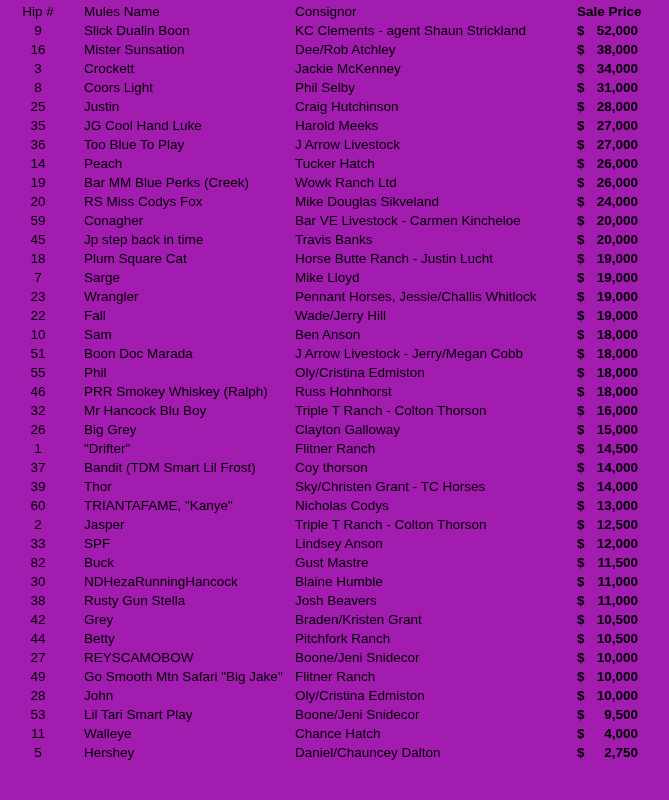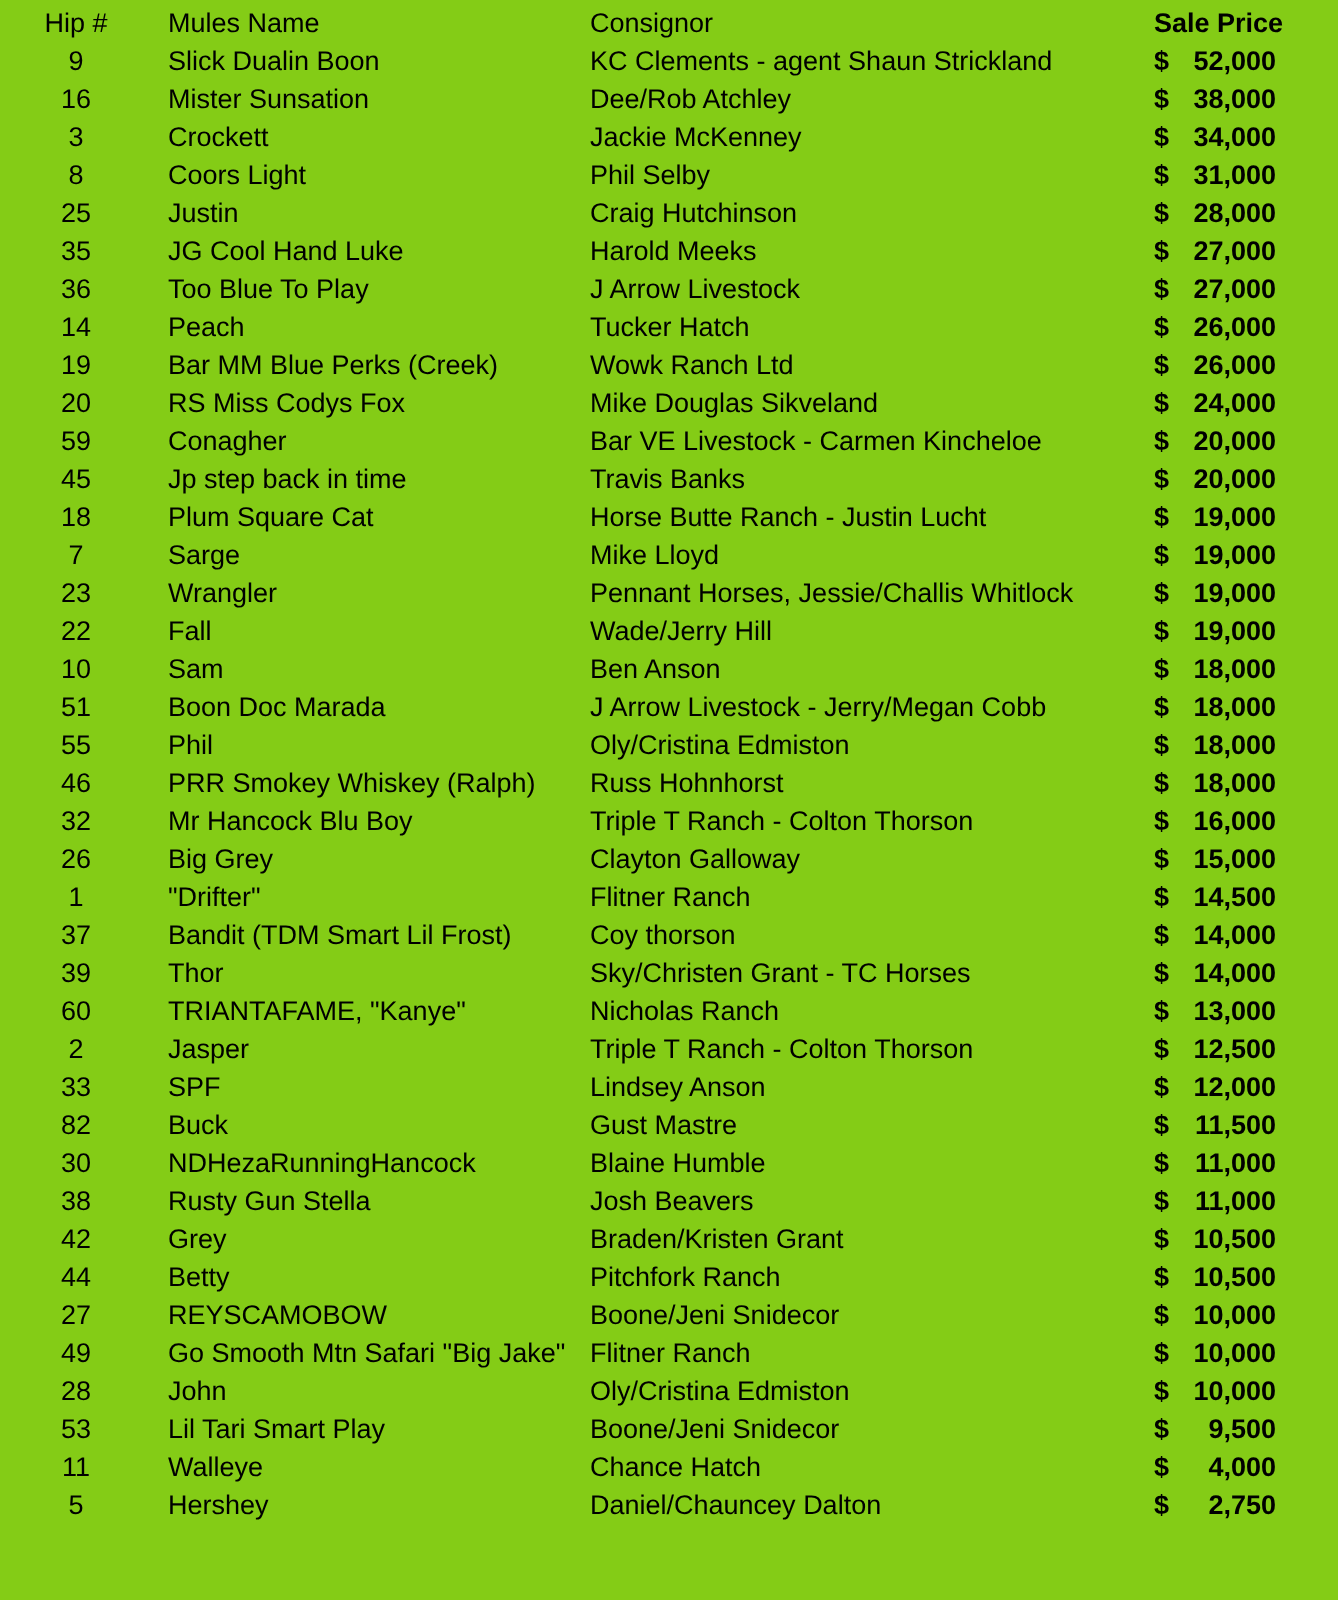--- a/index.html
+++ b/index.html
@@ -3,21 +3,21 @@
 <meta charset="utf-8">
 <style>
   html, body {
     margin: 0;
     padding: 0;
     background: #ffffff;
   }
   .page {
     width: 669px;
     height: 800px;
-    background: #84cc16;
+    background: #a21caf;
     color: #000000;
     font-family: "Liberation Sans", sans-serif;
     font-size: 13.5px;
     overflow: hidden;
     box-sizing: border-box;
     padding-top: 2px;
   }
   table.sale-table {
     width: 669px;
     border-collapse: collapse;
@@ -348,21 +348,21 @@
           <td class="col-price">
             <div class="price-wrap">
               <span>$</span>
               <span>14,000</span>
             </div>
           </td>
         </tr>
         <tr>
           <td class="col-hip">60</td>
           <td class="col-name">TRIANTAFAME, "Kanye"</td>
-          <td class="col-consignor">Nicholas Ranch</td>
+          <td class="col-consignor">Nicholas Codys</td>
           <td class="col-price">
             <div class="price-wrap">
               <span>$</span>
               <span>13,000</span>
             </div>
           </td>
         </tr>
         <tr>
           <td class="col-hip">2</td>
           <td class="col-name">Jasper</td>

